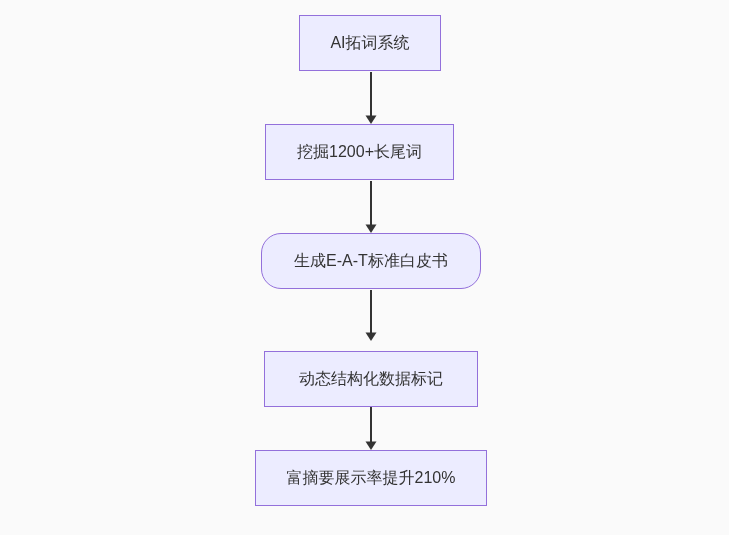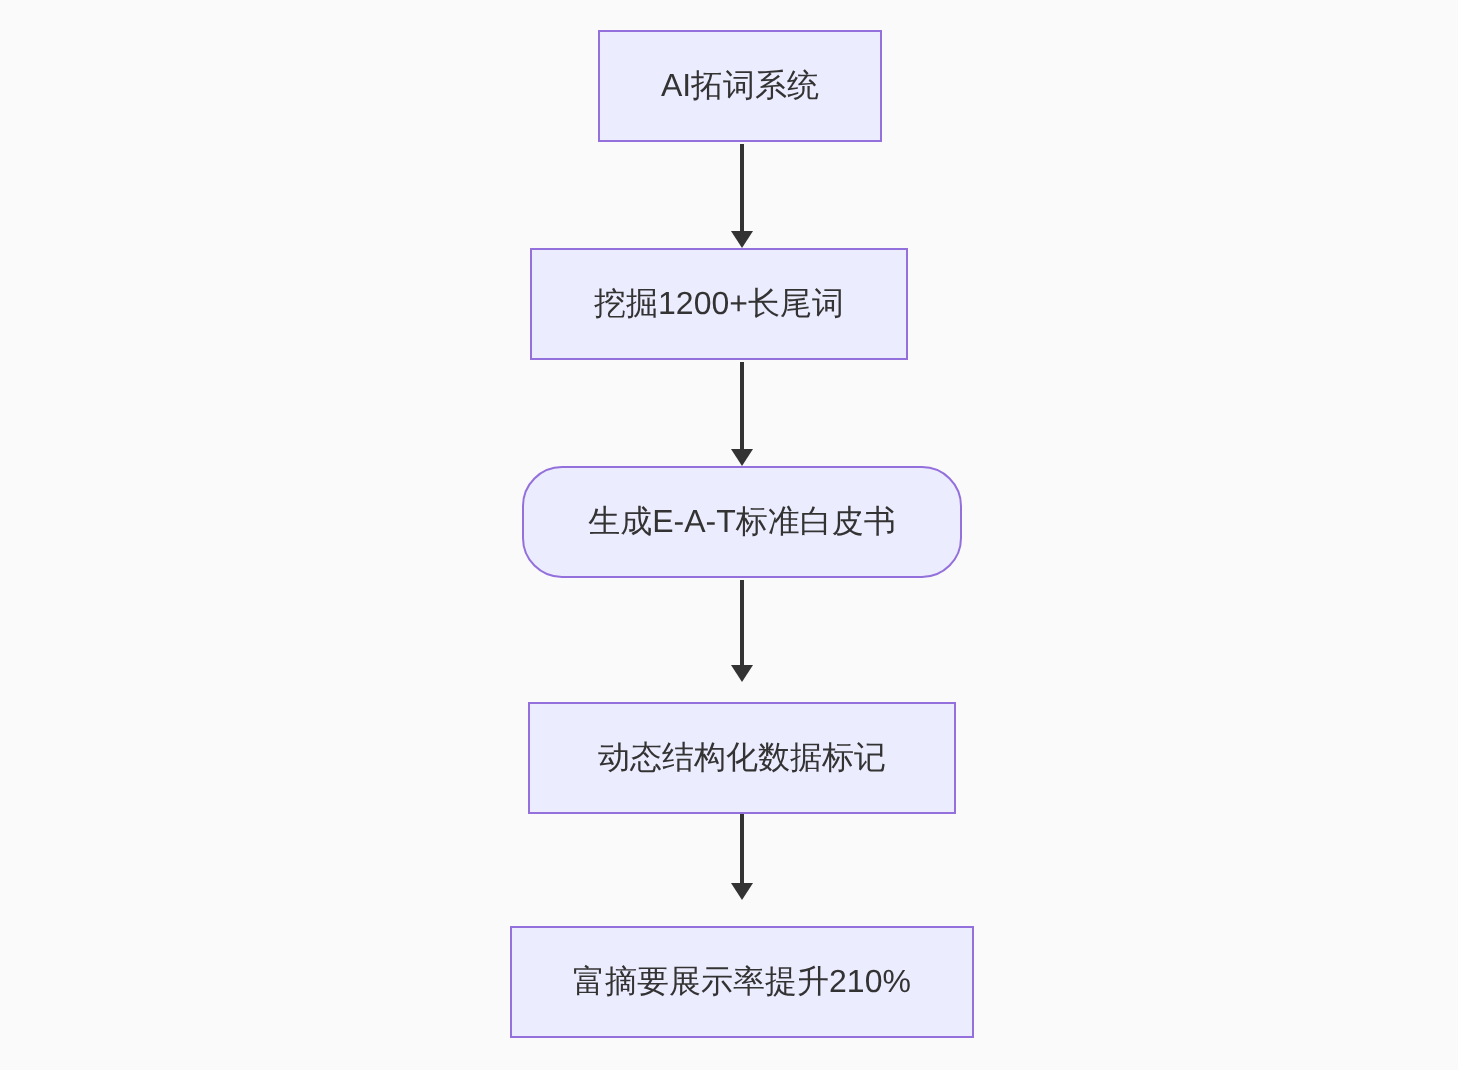--- a/index.html
+++ b/index.html
@@ -26,21 +26,21 @@
     display: flex;
     align-items: center;
     justify-content: center;
     text-align: center;
     white-space: nowrap;
   }
   .node-1 { left: 299px; top: 15px;  width: 142px; }
   .node-2 { left: 265px; top: 124px; width: 189px; }
   .node-3 { left: 261px; top: 233px; width: 220px; border-radius: 20px; }
   .node-4 { left: 264px; top: 341px; width: 214px; margin-top: 10px; }
-  .node-5 { left: 255px; top: 450px; width: 232px; margin-top: 13px; }
+  .node-5 { left: 255px; top: 450px; width: 232px; }
   .edges-layer {
     position: absolute;
     left: 0;
     top: 0;
     width: 729px;
     height: 535px;
     pointer-events: none;
   }
   .edge-line { stroke: #333333; stroke-width: 2; }
   .edge-head { fill: #333333; }

